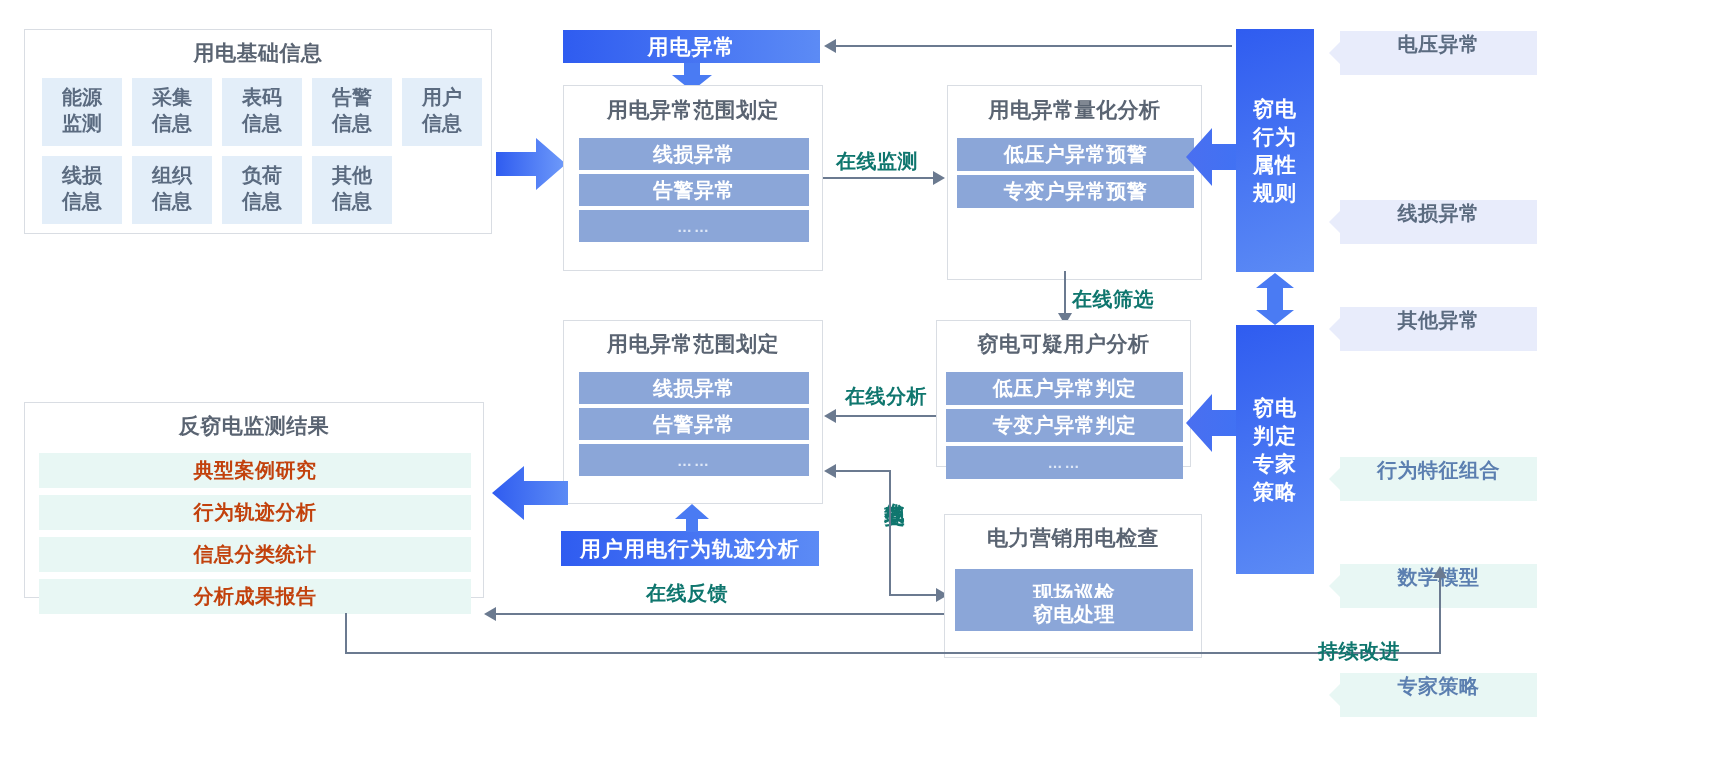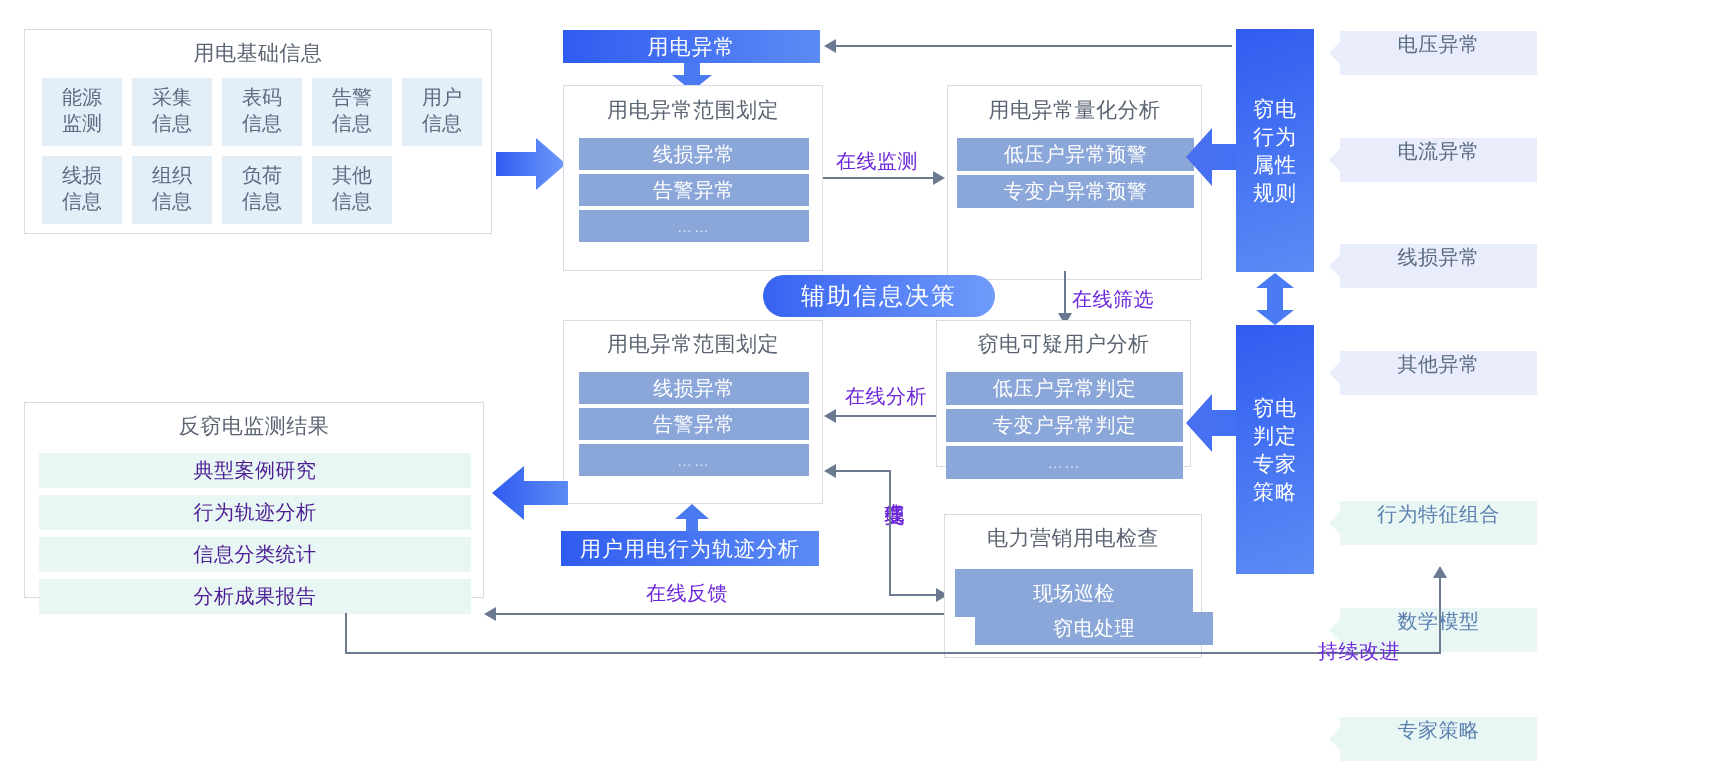--- a/index.html
+++ b/index.html
@@ -1,17 +1,17 @@
 <!DOCTYPE html>
 <html><head>
 <meta charset="utf-8">
 <style>
   html,body{margin:0;padding:0;background:#ffffff;}
   body{width:1731px;height:764px;font-family:"Liberation Sans","DejaVu Sans",sans-serif;overflow:hidden;}
-  #stage{position:relative;width:1731px;height:764px;}
+  #stage{position:relative;width:1731px;height:764px;font-weight:bold;}
 
   .abs{position:absolute;box-sizing:border-box;}
 
   
   .panel{background:#ffffff;border:1px solid #d9dde3;}
   .panel-title{
     width:100%;text-align:center;color:#5a6472;font-size:21px;
     line-height:1;letter-spacing:.5px;
   }
 
@@ -24,21 +24,21 @@
 
   
   .bar-peri{
     background:#8ba6d8;color:#ffffff;font-size:20px;
     display:flex;align-items:center;justify-content:center;letter-spacing:.5px;
   }
   .bar-peri.dots{color:#dfe8f7;font-size:15px;letter-spacing:2px;}
 
   
   .bar-mint{
-    background:#e8f7f4;color:#4c1d95;font-size:20px;
+    background:#e8f7f4;color:#c2410c;font-size:20px;
     display:flex;align-items:center;justify-content:center;letter-spacing:.5px;
   }
 
   
   .callout{
     display:flex;justify-content:center;
     font-size:20px;letter-spacing:.5px;position:relative;
   }
   .callout.lav{background:#e8ecfb;color:#5b6b80;}
   .callout.mint{background:#e8f7f4;color:#5b7fb0;}
@@ -63,21 +63,21 @@
   }
   .vcol{
     background:linear-gradient(160deg,#2f5cf0 0%,#5c8bf5 100%);
     color:#ffffff;font-size:21px;line-height:28px;text-align:center;
     display:flex;align-items:center;justify-content:center;
     letter-spacing:1px;
   }
   .vcol .vtxt{display:block;}
 
   
-  .clabel{color:#6d28d9;font-size:20px;white-space:nowrap;letter-spacing:.5px;}
+  .clabel{color:#0f766e;font-size:20px;white-space:nowrap;letter-spacing:.5px;}
   .clabel.vert{
     writing-mode:vertical-rl;text-orientation:upright;line-height:22px;
     letter-spacing:1px;
   }
 
   
   .ln{background:#6b7a90;}
   .ln-h{height:2px;}
   .ln-v{width:2px;}
   .tri{width:0;height:0;}
@@ -196,40 +196,35 @@
       <span class="vtxt">行为</span>
       <span class="vtxt">属性</span>
       <span class="vtxt">规则</span>
     </div>
   </div>
 
   <div class="abs callout lav" style="left:1340px;top:31px;width:197px;height:44px;">
     <span class="notch"></span>
     <span>电压异常</span>
   </div>
-  <div class="abs callout lav" style="left:1340px;top:94px;width:197px;height:44px;">
-    <span class="notch"></span>
-    <span>电流异常</span>
-  </div>
   <div class="abs callout lav" style="left:1340px;top:156px;width:197px;height:44px;">
     <span class="notch"></span>
     <span>线损异常</span>
   </div>
   <div class="abs callout lav" style="left:1340px;top:219px;width:197px;height:44px;">
     <span class="notch"></span>
     <span>其他异常</span>
   </div>
 
   <div class="abs" style="left:1256px;top:273px;width:38px;height:52px;">
     <svg width="38" height="52" viewBox="0 0 38 52">
       <path d="M19,0 L38,15 L27,15 L27,37 L38,37 L19,52 L0,37 L11,37 L11,15 L0,15 Z" fill="#4a7bf3"></path>
     </svg>
   </div>
 
-  <div class="abs pill" style="left:763px;top:275px;width:232px;height:42px;">辅助信息决策</div>
 
   <div class="abs ln ln-v" style="left:1064px;top:271px;width:2px;height:44px;"></div>
   <div class="abs tri tri-d" style="left:1058px;top:313px;"></div>
   <div class="abs clabel" style="left:1072px;top:286px;">在线筛选</div>
 
   <div class="abs panel" style="left:563px;top:320px;width:260px;height:184px;">
     <div class="panel-title" style="margin-top:12px;">用电异常范围划定</div>
     <div class="abs bar-peri" style="left:15px;top:51px;width:230px;height:32px;">线损异常</div>
     <div class="abs bar-peri" style="left:15px;top:87px;width:230px;height:32px;">告警异常</div>
     <div class="abs bar-peri dots" style="left:15px;top:123px;width:230px;height:32px;">……</div>
@@ -311,21 +306,21 @@
   <div class="abs clabel vert" style="left:884px;top:487px;">在线受理</div>
   <div class="abs ln ln-v" style="left:889px;top:470px;width:2px;height:125px;"></div>
   <div class="abs ln ln-h" style="left:836px;top:470px;width:55px;"></div>
   <div class="abs tri tri-l" style="left:824px;top:464px;"></div>
   <div class="abs ln ln-h" style="left:889px;top:594px;width:48px;"></div>
   <div class="abs tri tri-r" style="left:936px;top:588px;"></div>
 
   <div class="abs panel" style="left:944px;top:514px;width:258px;height:144px;">
     <div class="panel-title" style="margin-top:12px;">电力营销用电检查</div>
     <div class="abs bar-peri" style="left:10px;top:54px;width:238px;height:48px;">现场巡检</div>
-    <div class="abs bar-peri" style="left:10px;top:97px;width:238px;height:33px;margin-left:20px;">窃电处理</div>
+    <div class="abs bar-peri" style="left:10px;top:83px;width:238px;height:33px;">窃电处理</div>
   </div>
 
   <div class="abs clabel" style="left:646px;top:580px;">在线反馈</div>
   <div class="abs ln ln-h" style="left:496px;top:613px;width:448px;"></div>
   <div class="abs tri tri-l" style="left:484px;top:607px;"></div>
 
   <div class="abs ln ln-h" style="left:345px;top:652px;width:1096px;"></div>
   <div class="abs ln ln-v" style="left:345px;top:613px;width:2px;height:40px;"></div>
   <div class="abs ln ln-v" style="left:1439px;top:578px;width:2px;height:75px;"></div>
   <div class="abs tri tri-u" style="left:1433px;top:566px;"></div>

